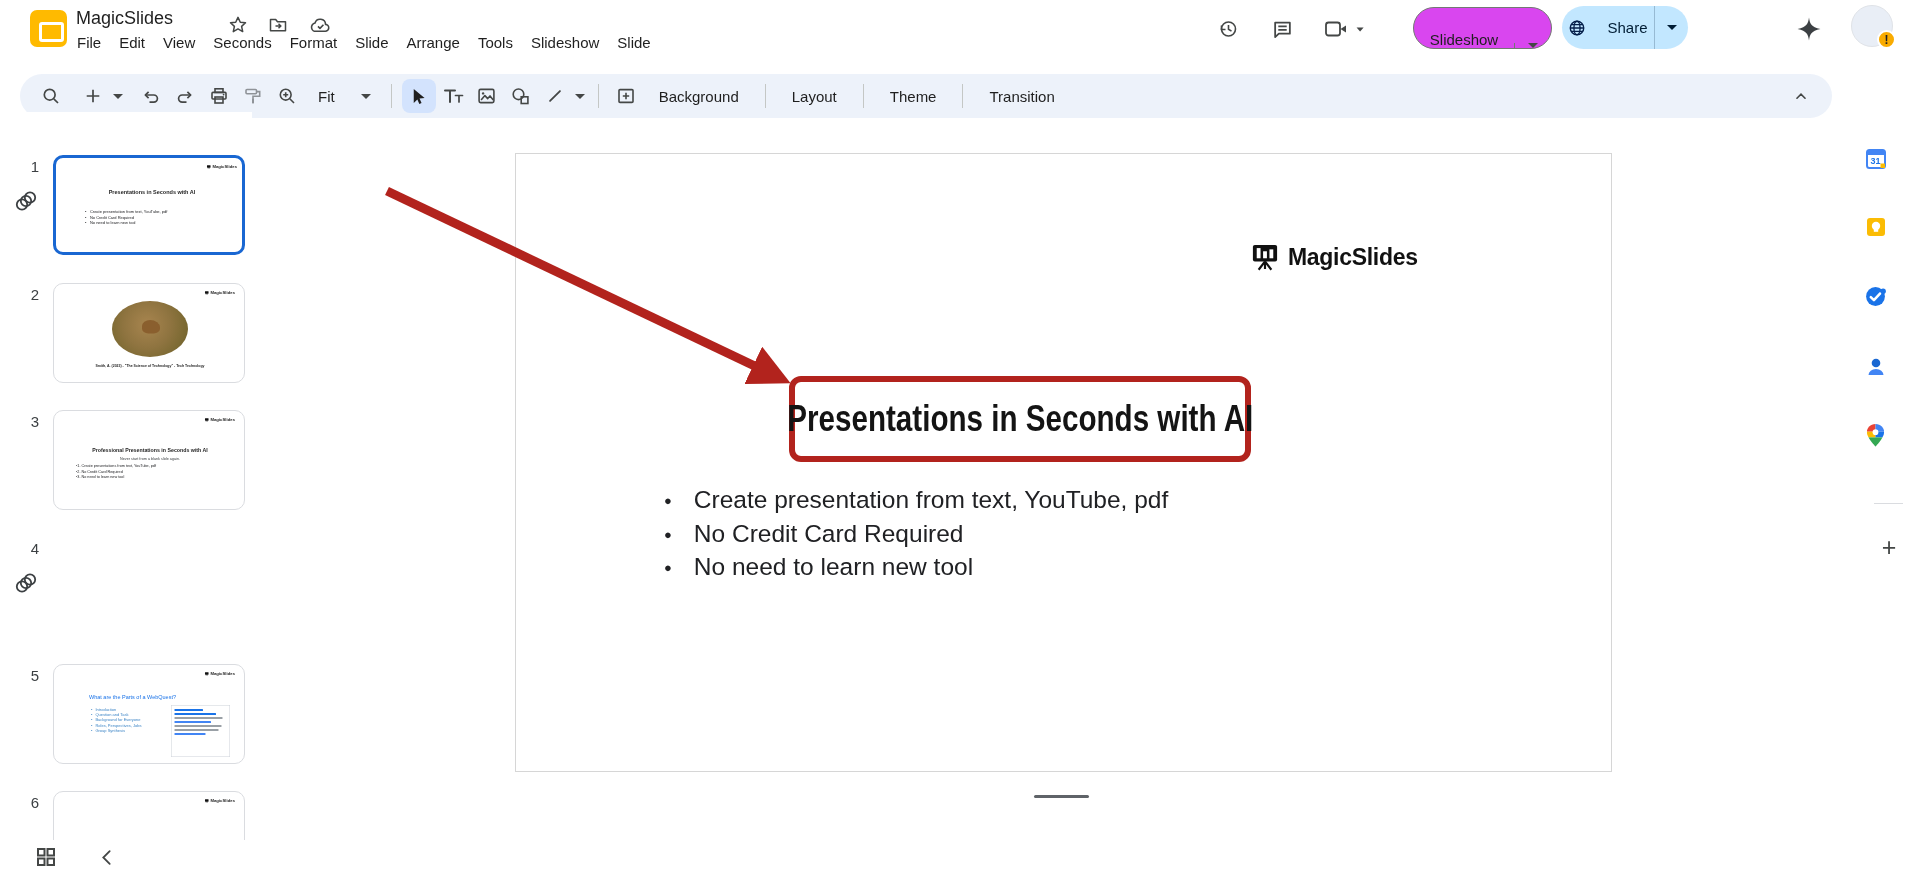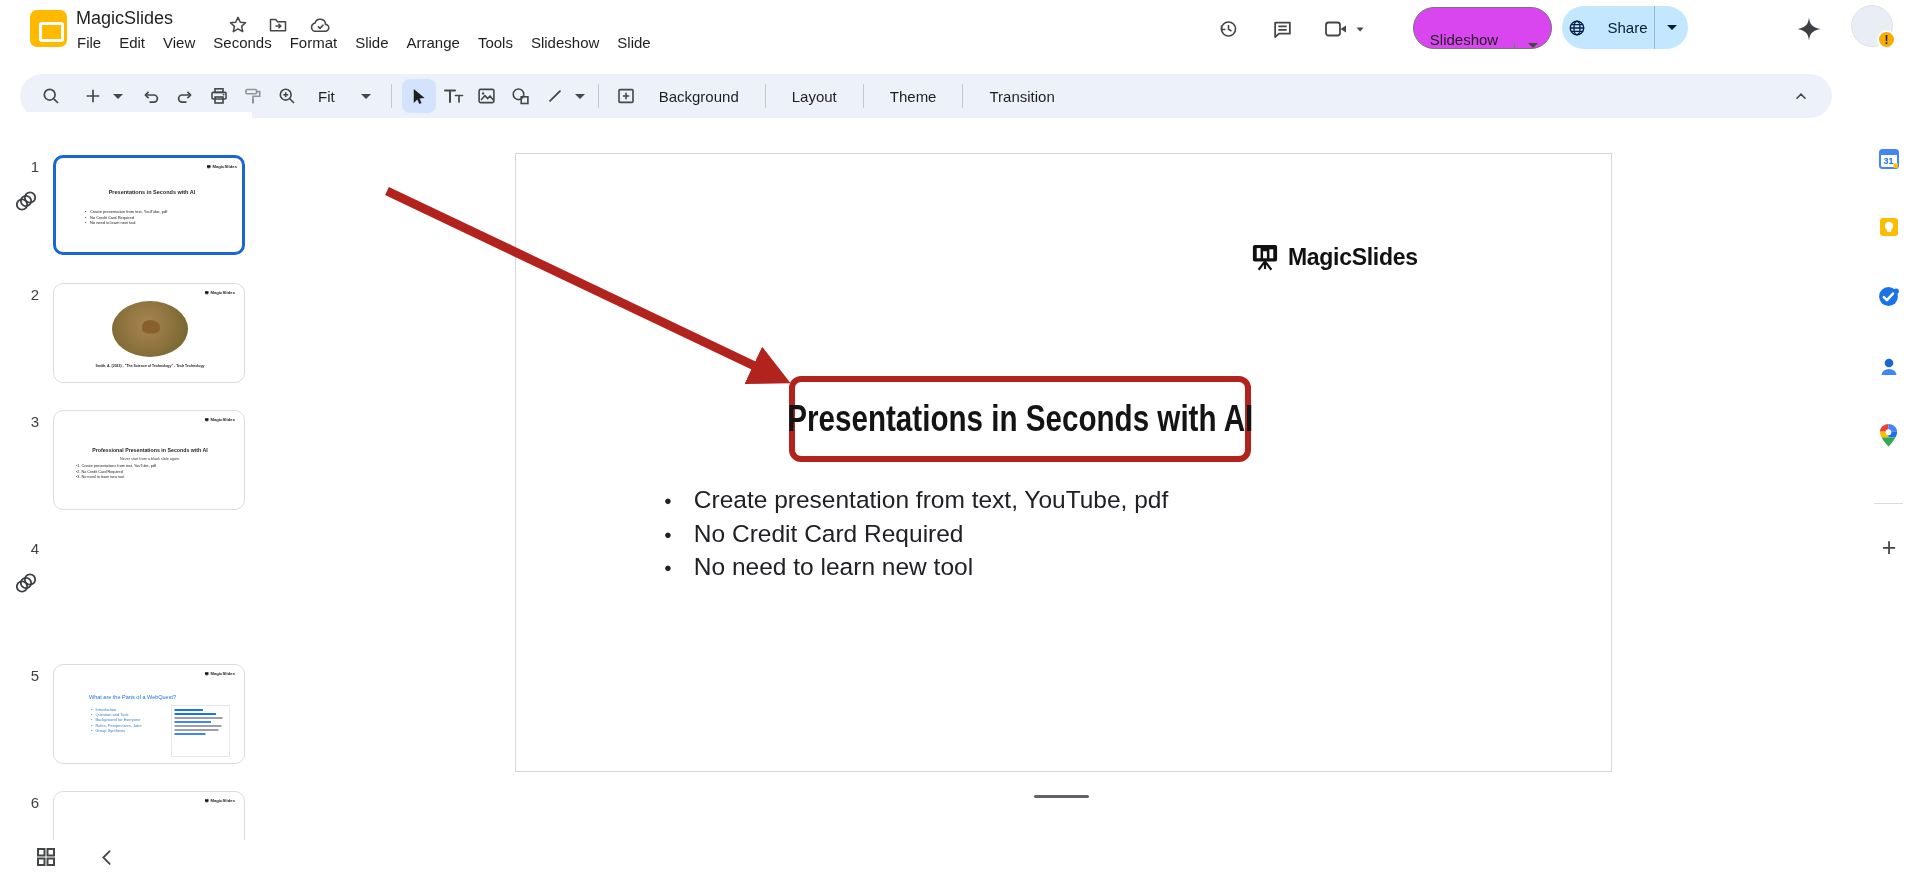--- a/index.html
+++ b/index.html
@@ -118,21 +118,21 @@
 
   
   .grid-btn { position:absolute; left:32px; top:843px; width:28px; height:28px; display:flex; align-items:center; justify-content:center; }
   .notes-collapse { position:absolute; left:94px; top:845px; width:24px; height:24px; display:flex; align-items:center; justify-content:center; }
   .notes-box { position:absolute; left:294px; top:822px; width:1538px; height:54px; background:#edf2fa;
     border-radius:10px; display:flex; align-items:center; padding-left:20px; font-size:17px; color:#444746; }
   .right-chevron { position:absolute; left:1874px; top:847px; width:24px; height:24px; display:flex; align-items:center; justify-content:center; }
 
   
   .rail { position:absolute; left:1858px; top:56px; width:61px; height:839px; background:#fff; }
-  .rail-ico { position:absolute; left:19px; width:23px; height:23px; display:flex; align-items:center; justify-content:center; }
+  .rail-ico { position:absolute; left:6px; width:23px; height:23px; display:flex; align-items:center; justify-content:center; }
   .r-cal{top:91px} .r-keep{top:159px} .r-tasks{top:229px} .r-contacts{top:299px} .r-maps{top:368px}
   .rail-div { position:absolute; left:16px; top:447px; width:29px; height:1px; background:#dadce0; }
   .r-plus { position:absolute; left:18px; top:478px; width:26px; height:26px; color:#444746; font-size:25px; font-weight:400;
     display:flex; align-items:center; justify-content:center; }
 </style>
 </head>
 <body>
 
 <div class="app">
 

